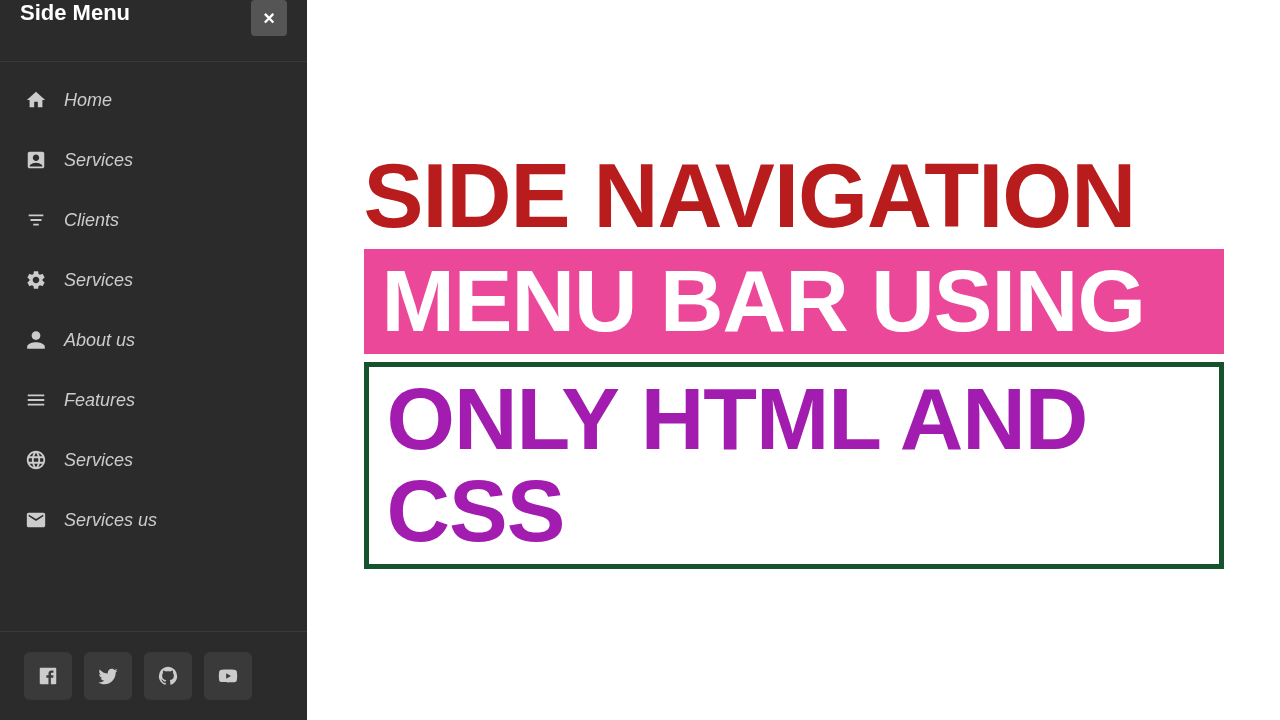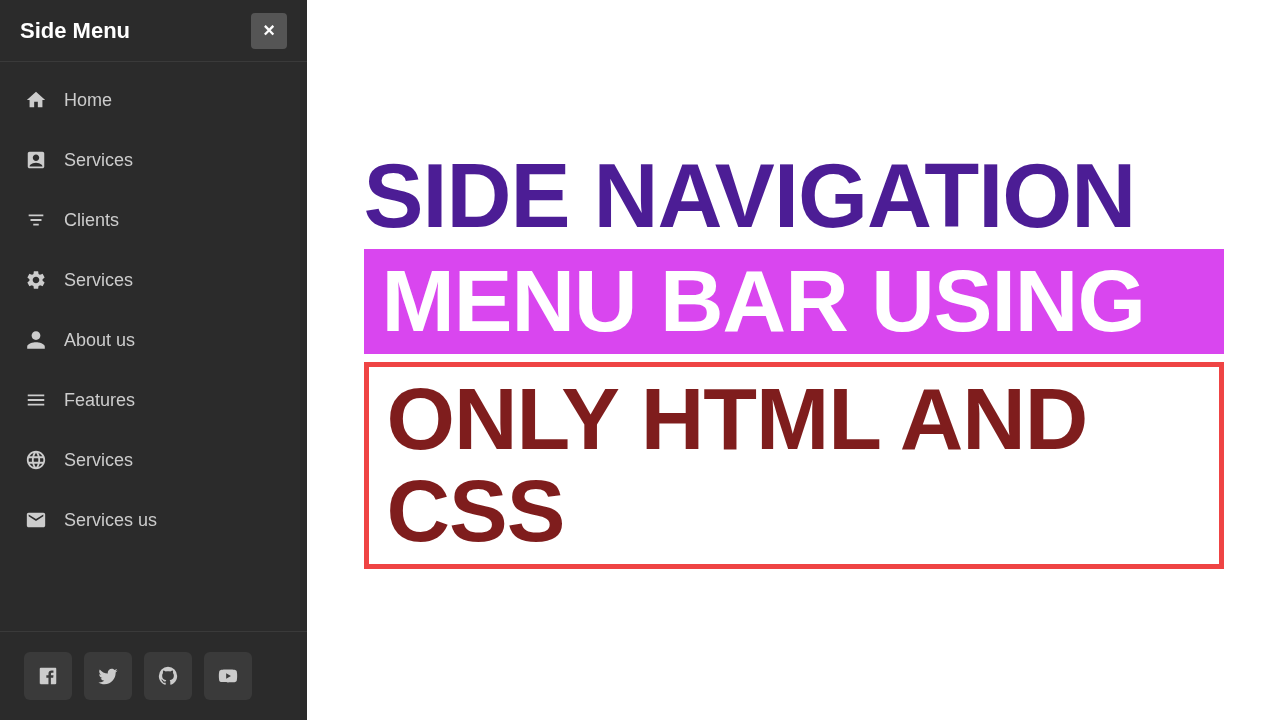--- a/index.html
+++ b/index.html
@@ -23,21 +23,21 @@
       min-width: 307px;
       height: 720px;
       background: #2b2b2b;
       display: flex;
       flex-direction: column;
       position: relative;
     }
 
     .sidebar-header {
       display: flex;
-      align-items: center;
+      align-items: flex-start;
       justify-content: space-between;
       padding: 0 20px;
       height: 62px;
       background: #2b2b2b;
       border-bottom: 1px solid #3a3a3a;
     }
 
     .sidebar-title {
       color: #ffffff;
       font-size: 22px;
@@ -68,20 +68,21 @@
     .nav-item {
       display: flex;
       align-items: center;
       padding: 18px 24px;
       cursor: pointer;
       color: #cccccc;
       font-size: 18px;
       font-weight: 500;
       gap: 16px;
       transition: background 0.2s;
+      font-style: italic;
     }
 
     .nav-icon {
       width: 24px;
       height: 24px;
       display: flex;
       align-items: center;
       justify-content: center;
       flex-shrink: 0;
     }
@@ -127,42 +128,42 @@
       padding: 40px;
     }
 
     .hero-text {
       max-width: 860px;
     }
 
     .hero-line1 {
       font-size: 90px;
       font-weight: 900;
-      color: #4c1d95;
+      color: #b91c1c;
       line-height: 1;
       display: block;
       letter-spacing: -1px;
     }
 
     .hero-line2 {
       display: block;
-      background: #d946ef;
+      background: #ec4899;
       color: #ffffff;
       font-size: 88px;
       font-weight: 900;
       padding: 6px 18px;
       margin-top: 8px;
       line-height: 1.05;
       letter-spacing: -1px;
     }
 
     .hero-line3 {
       display: block;
-      border: 5px solid #ef4444;
-      color: #7f1d1d;
+      border: 5px solid #14532d;
+      color: #a21caf;
       font-size: 88px;
       font-weight: 900;
       padding: 6px 18px;
       margin-top: 8px;
       line-height: 1.05;
       letter-spacing: -1px;
       background: #ffffff;
     }
   </style>
 </head>

